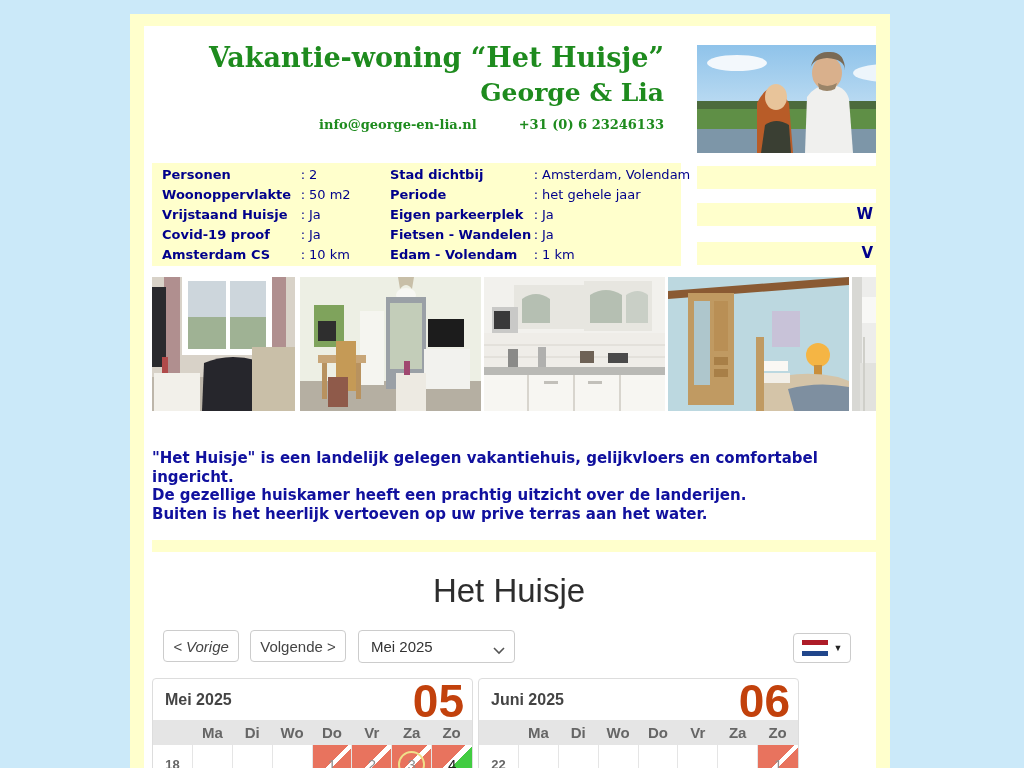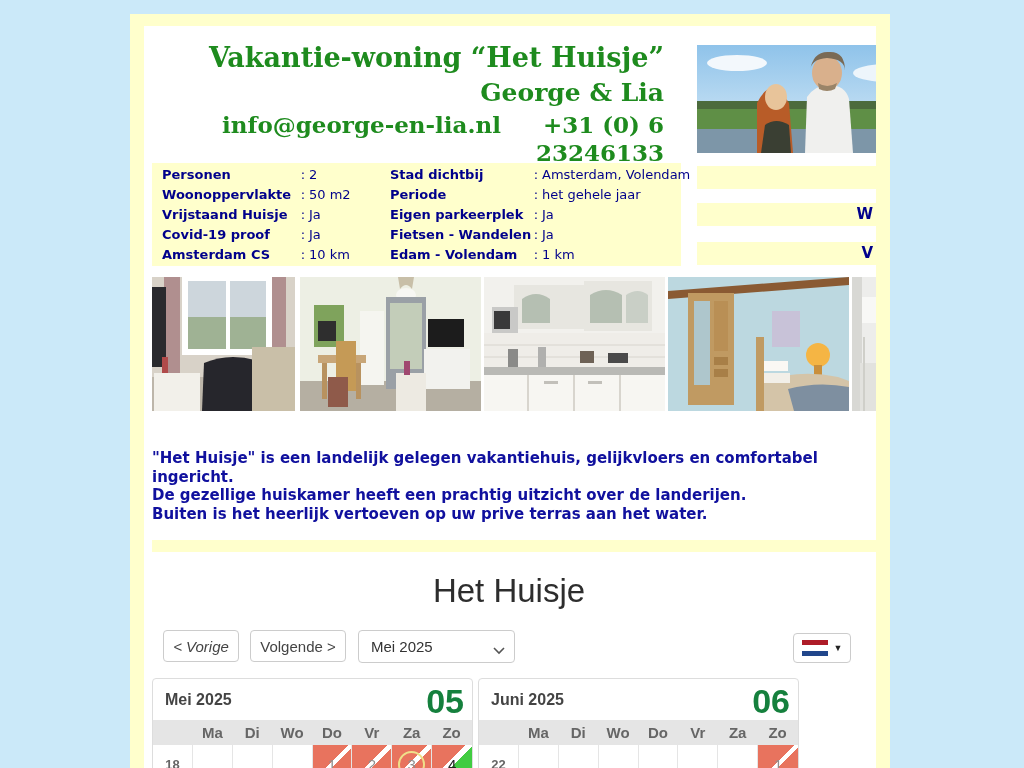--- a/index.html
+++ b/index.html
@@ -7,21 +7,21 @@
   body { background:#CBE9F9; font-family:"Liberation Sans", sans-serif; position:relative; }
 
   .frame { position:absolute; left:130px; top:14px; width:760px; height:754px; background:#FFFFCC; }
   .content { position:absolute; left:144px; top:26px; width:732px; height:742px; background:#FFFFFF; overflow:hidden; }
 
   
   .header-text { position:absolute; left:20px; top:14px; width:500px; text-align:right;
                  font-family:"DejaVu Serif", serif; color:#1E8B1E; font-weight:bold; }
   .site-title { font-size:27px; line-height:36px; }
   .site-subtitle { font-size:25px; line-height:33px; }
-  .contact-line { font-size:23px; line-height:28px; margin-top:2px; }
+  .contact-line { font-size:13px; line-height:28px; margin-top:2px; }
   .contact-line a { color:#1E8B1E; text-decoration:none; }
   .contact-sep { display:inline-block; width:42px; }
 
   .couple-photo { position:absolute; left:553px; top:19px; width:228px; height:108px; }
   .couple-photo svg { width:100%; height:100%; display:block; }
 
   
   .info-table { position:absolute; left:8px; top:137px; width:529px; height:103px; background:#FFFFCC;
                 display:grid; grid-template-columns:228px 1fr; padding:2px 10px; color:#00008B;
                 font-family:"DejaVu Sans", sans-serif; font-size:13px; }
@@ -83,22 +83,22 @@
   .flag-caret { font-size:9px; color:#222222; }
 
   
   .cal-panel { position:absolute; top:652px; width:321px; height:150px; background:#FFFFFF;
                border:1px solid #DDDDDD; border-radius:4px 4px 0 0; }
   .cal-left { left:8px; }
   .cal-right { left:334px; }
   .cal-title-bar { position:relative; height:42px; border-bottom:1px solid #E5E5E5; }
   .cal-title { position:absolute; left:12px; top:0; line-height:42px; font-size:16px;
                font-weight:bold; color:#444444; }
-  .cal-month-num { position:absolute; right:8px; top:2px; font-size:34px; line-height:40px;
-                   font-weight:bold; color:#15803d; }
+  .cal-month-num { position:absolute; right:8px; top:2px; font-size:46px; line-height:40px;
+                   font-weight:bold; color:#c2410c; }
   .cal-table { display:grid; grid-template-columns:repeat(8, 1fr); }
   .cal-hcell { height:24px; line-height:24px; text-align:center; font-size:15px; font-weight:bold;
                color:#666666; border-right:1px solid #E5E5E5; border-bottom:1px solid #E5E5E5;
                background:#e5e5e5; }
   .cal-hcell:last-child { border-right:none; }
   .cal-cell { height:40px; border-right:1px solid #E5E5E5; border-bottom:1px solid #E5E5E5;
               display:flex; align-items:center; justify-content:center; font-size:15px; color:#8F8F8F; }
   .cal-cell:last-child { border-right:none; }
   .cell-week { font-size:13px; font-weight:bold; color:#666666; }
   .cell-booked { background:linear-gradient(135deg, #E8735E 0%, #E8735E 46%, #FFFFFF 46%, #FFFFFF 54%, #E8735E 54%, #E8735E 100%); }

